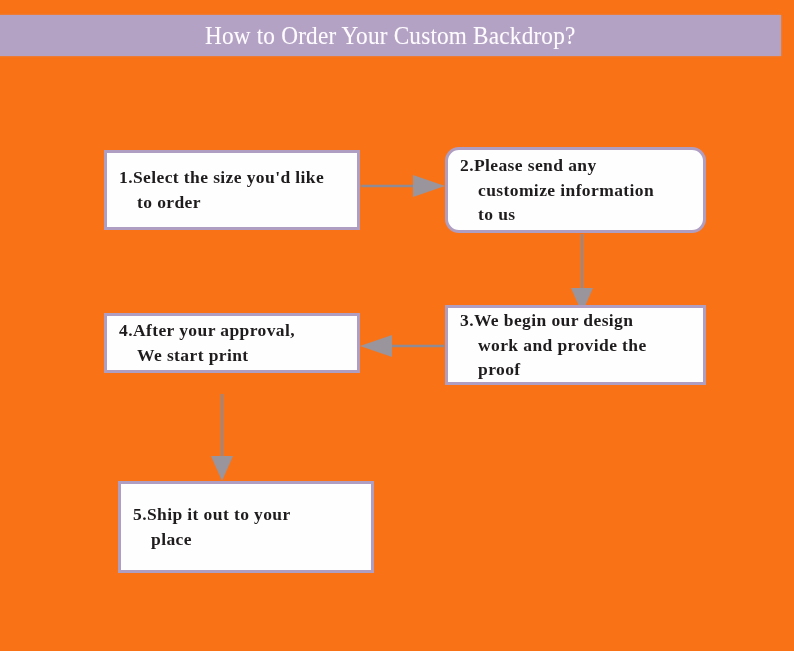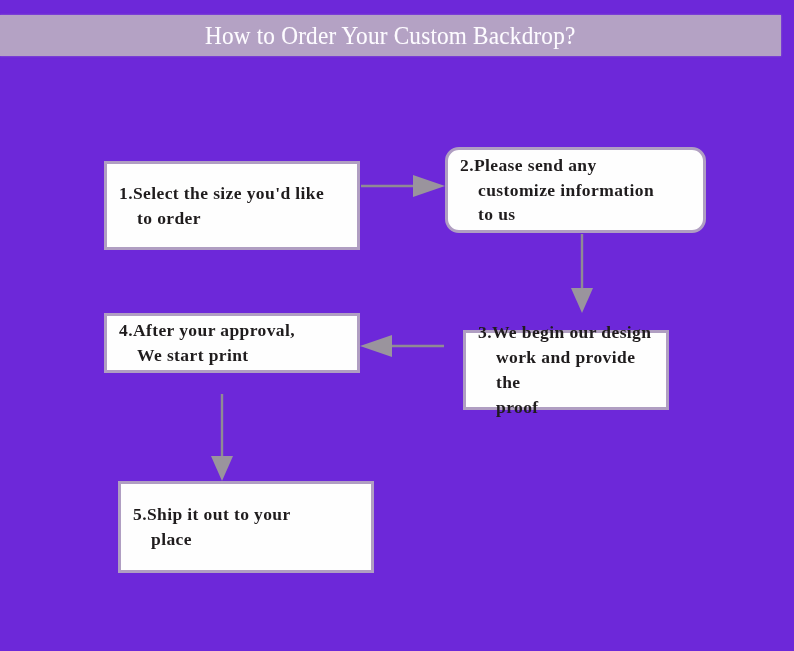--- a/index.html
+++ b/index.html
@@ -14,21 +14,21 @@
     overflow: hidden;
     position: relative;
   }
 
   #canvas {
     position: absolute;
     left: 0;
     top: 0;
     width: 794px;
     height: 651px;
-    background: #6d28d9;
+    background: #f97316;
     text-decoration: underline;
   }
 
   
   .banner {
     position: absolute;
     left: 0px;
     top: 15px;
     width: 781px;
     height: 41px;
@@ -69,23 +69,23 @@
     letter-spacing: 0.4px;
     white-space: pre-line;
     text-indent: 0;
   }
   
   .flow-box-text {
     padding-left: 18px;
     text-indent: -18px;
   }
 
-  #box1 { left: 104px; top: 150px;  width: 256px; height: 89px; margin-top: 11px; }
+  #box1 { left: 104px; top: 150px;  width: 256px; height: 80px; }
   #box2 { left: 445px; top: 147px;  width: 261px; height: 86px; border-radius: 14px; }
-  #box3 { left: 445px; top: 330px;  width: 206px; height: 80px; margin-left: 18px; }
+  #box3 { left: 445px; top: 305px;  width: 261px; height: 80px; }
   #box4 { left: 104px; top: 313px;  width: 256px; height: 60px; }
   #box5 { left: 118px; top: 481px;  width: 256px; height: 92px; }
 
   
   #arrows {
     position: absolute;
     left: 0;
     top: 0;
     width: 794px;
     height: 651px;

